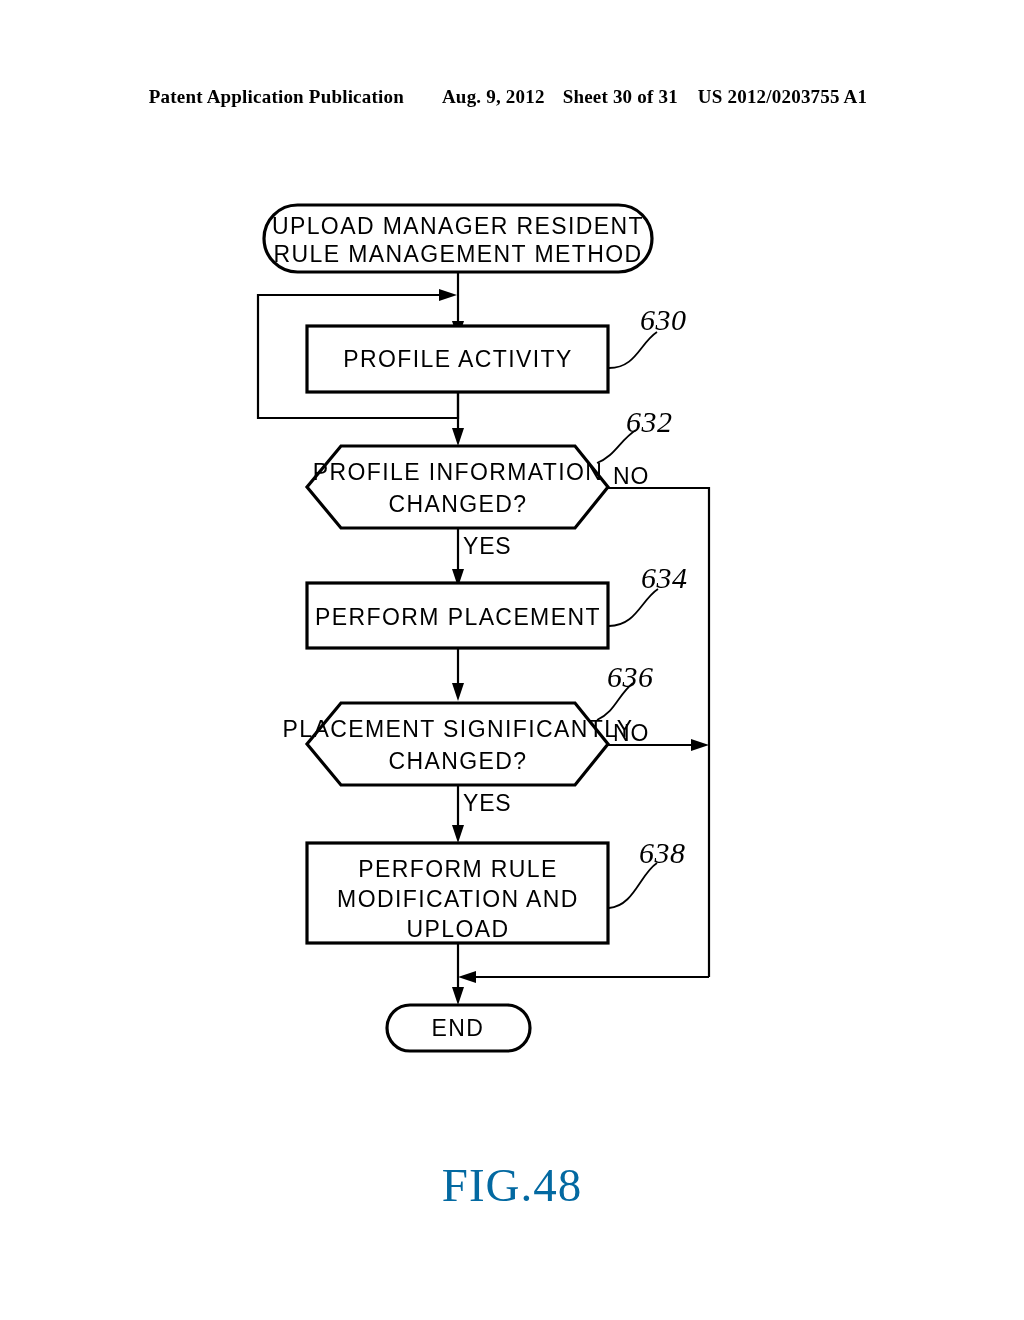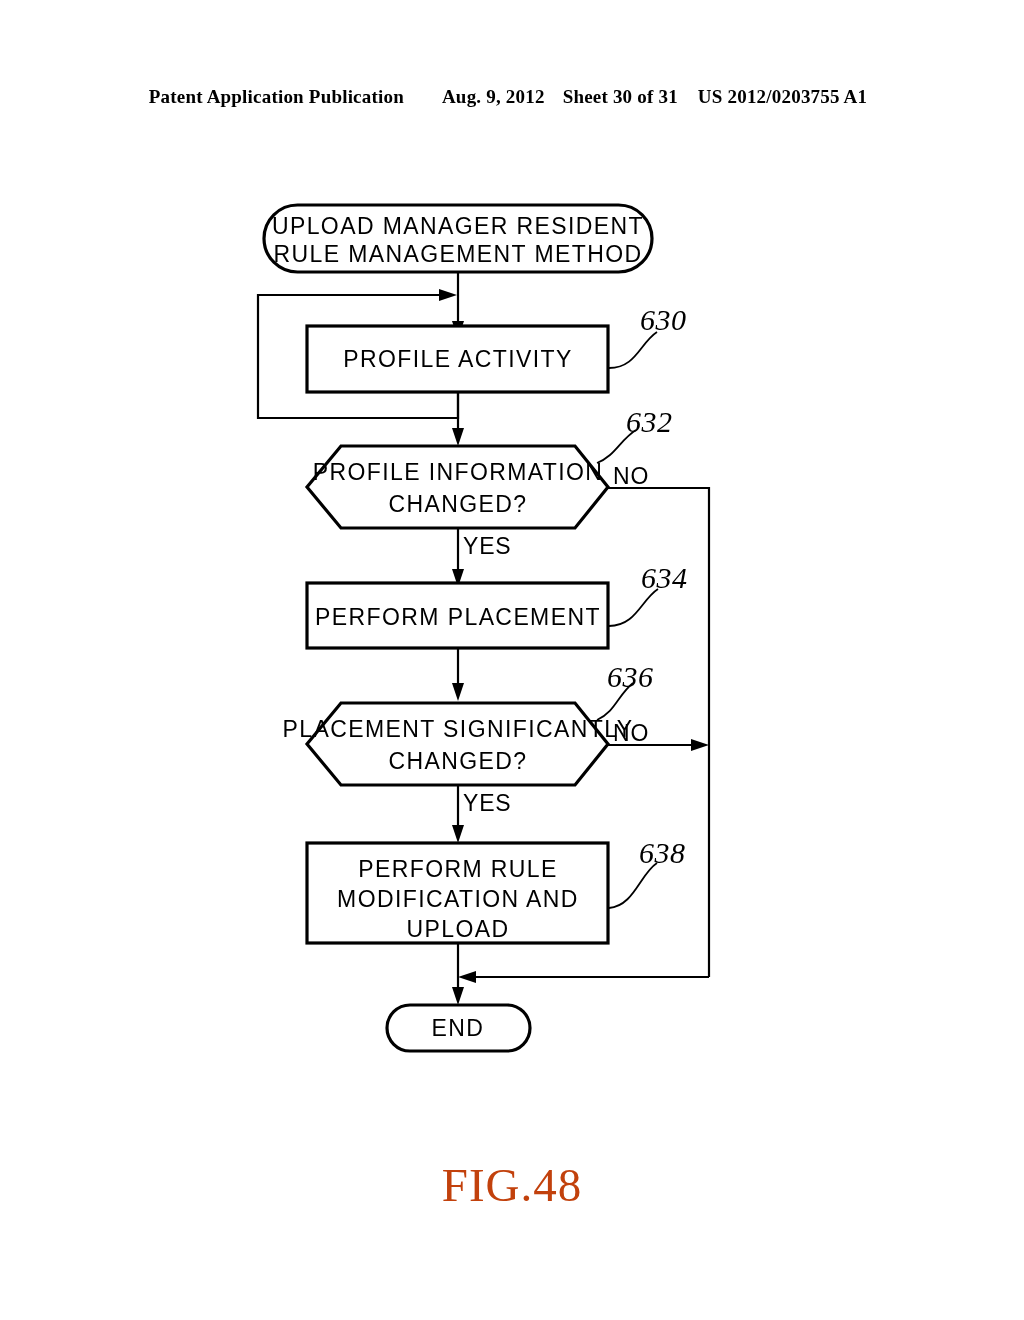--- a/index.html
+++ b/index.html
@@ -40,21 +40,21 @@
   
   #figure-caption {
     position: absolute;
     top: 1158px;
     left: 0;
     width: 1024px;
     text-align: center;
     font-family: "Liberation Serif", serif;
     font-size: 47px;
     letter-spacing: 1px;
-    color: #c2410c;
+    color: #0369a1;
   }
 
   
   #flowchart {
     position: absolute;
     top: 0;
     left: 0;
     width: 1024px;
     height: 1320px;
   }

